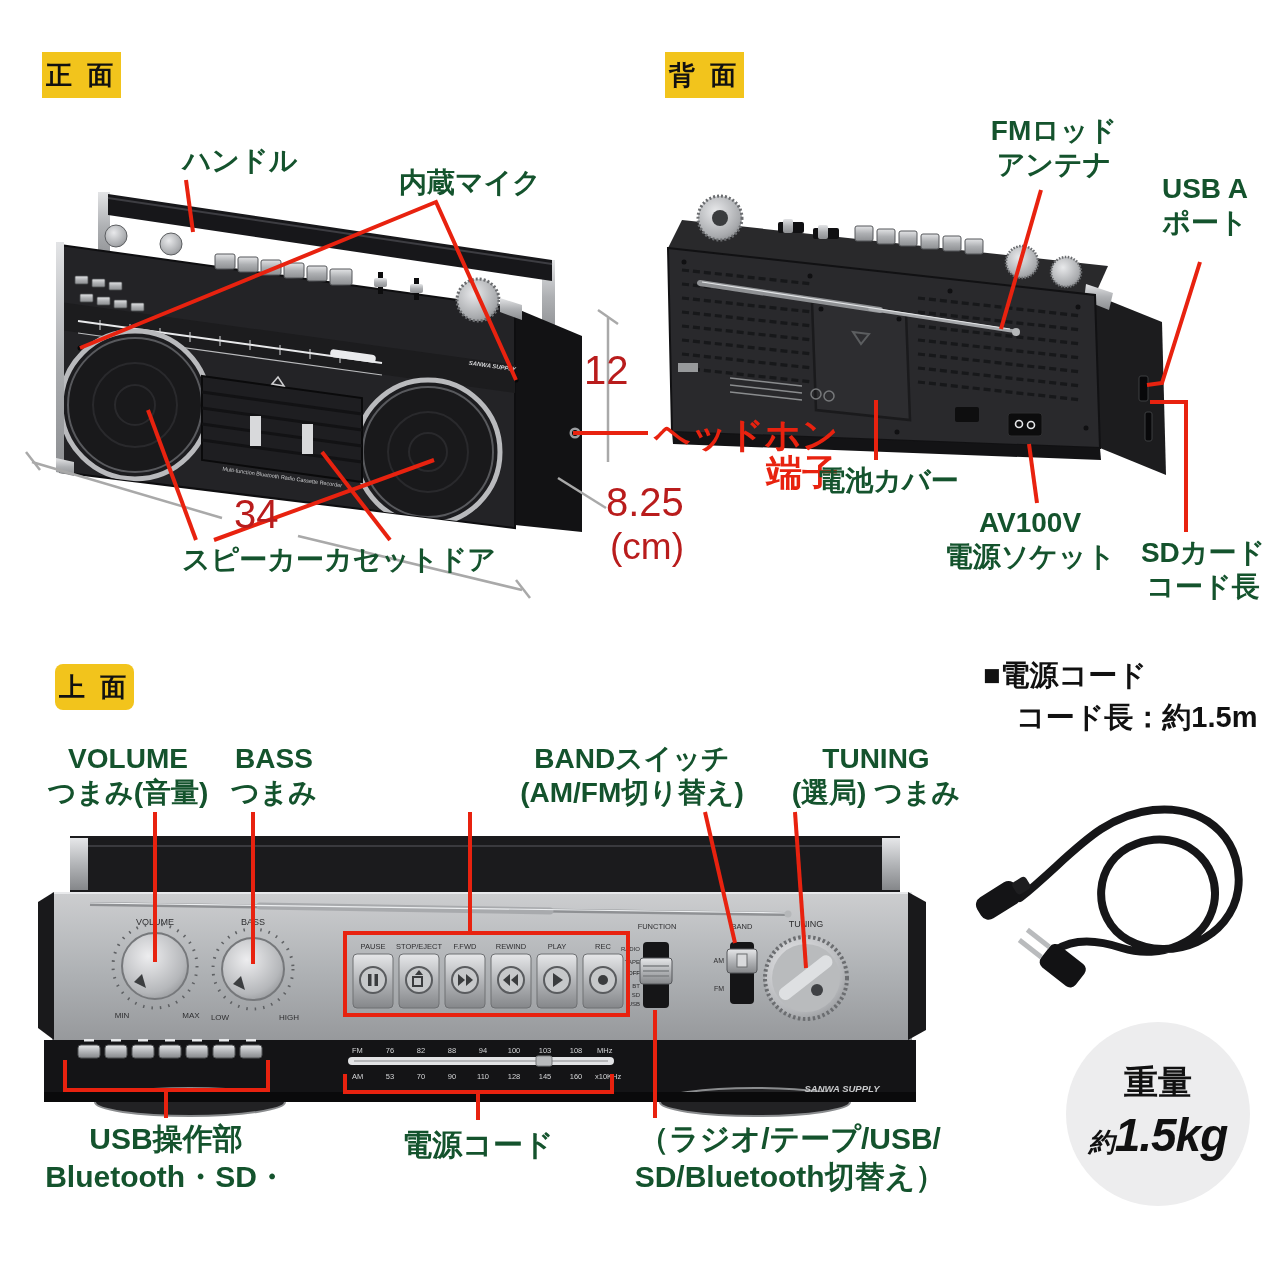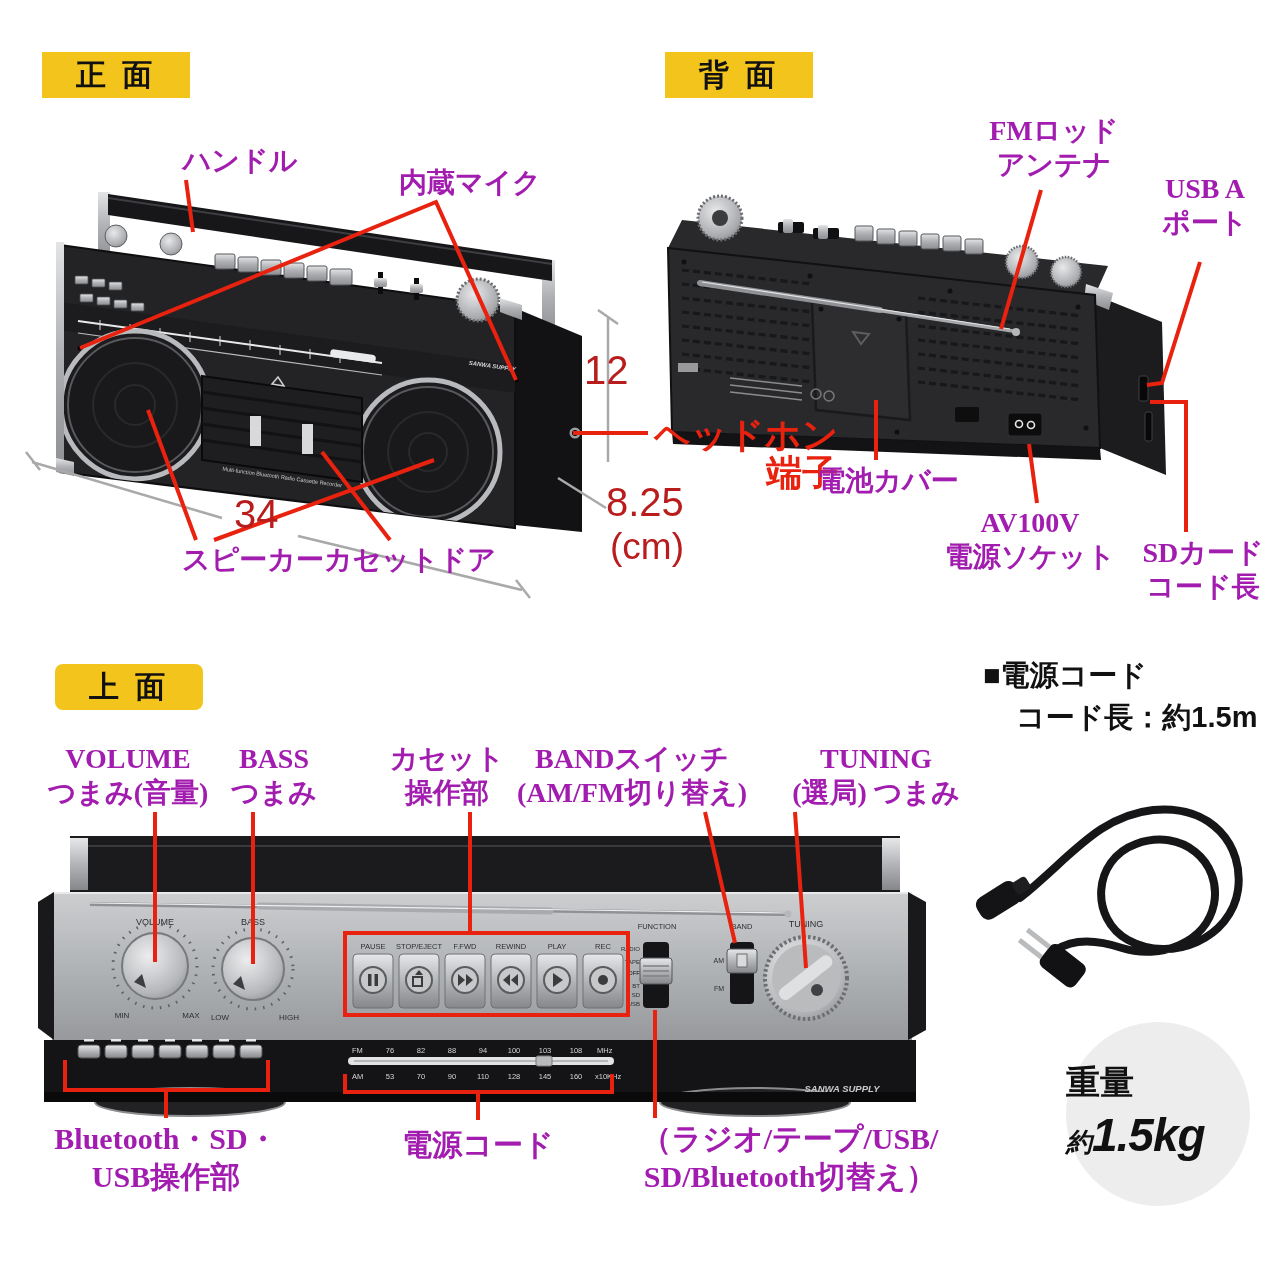--- a/index.html
+++ b/index.html
@@ -1,30 +1,30 @@
 <!DOCTYPE html>
 <html><head>
 <meta charset="utf-8">
 <style>
   html,body{margin:0;padding:0;background:#ffffff;}
   #canvas{position:relative;width:1280px;height:1280px;background:#ffffff;overflow:hidden;
           font-family:"Liberation Sans","DejaVu Sans",sans-serif;}
   .abs{position:absolute;}
   .sec-header{position:absolute;background:#f2c41c;color:#111;font-weight:800;
-              font-size:30px;padding:6px 34px;letter-spacing:4px;line-height:34px;}
-  .rlabel{position:absolute;color:#a21caf;font-weight:800;text-align:center;
-          white-space:nowrap;transform:translateX(-50%);font-family:Liberation Serif, serif;}
+              font-size:26px;padding:6px 4px;letter-spacing:4px;line-height:34px;}
+  .rlabel{position:absolute;color:#14532d;font-weight:800;text-align:center;
+          white-space:nowrap;transform:translateX(-50%);}
   .rl-s{font-size:28px;line-height:34px;}
   .rl-b{font-size:30px;line-height:38px;}
   .rlabel-left{position:absolute;color:#e8220f;font-weight:800;text-align:right;
           white-space:nowrap;font-size:36px;line-height:38px;}
   .dim{position:absolute;color:#b91c1c;font-size:40px;font-weight:400;white-space:nowrap;}
   .cord-txt{position:absolute;color:#111;font-weight:800;font-size:29px;white-space:nowrap;}
   .weight-circle{position:absolute;left:1066px;top:1022px;width:184px;height:184px;
-                 border-radius:50%;background:#ededee;text-align:left;}
+                 border-radius:50%;background:#ededee;text-align:center;}
   .weight-circle .w1{font-size:34px;font-weight:800;color:#111;margin-top:38px;}
   .weight-circle .w2{margin-top:2px;color:#111;}
   .weight-circle .w2 .pfx{font-size:26px;font-weight:800;font-style:italic;}
   .weight-circle .w2 .val{font-size:46px;font-weight:800;font-style:italic;letter-spacing:-1px;}
   svg{position:absolute;display:block;}
   #annot{pointer-events:none;}
 </style>
 </head>
 <body>
 
@@ -505,35 +505,31 @@
   </div>
 
   <div class="rlabel rl-s" style="left:128px;top:742px;">
     <div>VOLUME</div>
     <div>つまみ(音量)</div>
   </div>
   <div class="rlabel rl-s" style="left:274px;top:742px;">
     <div>BASS</div>
     <div>つまみ</div>
   </div>
-  <div class="rlabel rl-s" style="left:447px;top:742px;">
-    <div>カセット</div>
-    <div>操作部</div>
-  </div>
   <div class="rlabel rl-s" style="left:632px;top:742px;">
     <div>BANDスイッチ</div>
     <div>(AM/FM切り替え)</div>
   </div>
   <div class="rlabel rl-s" style="left:876px;top:742px;">
     <div>TUNING</div>
     <div>(選局) つまみ</div>
   </div>
   <div class="rlabel rl-b" style="left:166px;top:1120px;">
+    <div>USB操作部</div>
     <div>Bluetooth・SD・</div>
-    <div>USB操作部</div>
   </div>
   <div class="rlabel rl-b" style="left:478px;top:1126px;">電源コード</div>
   <div class="rlabel rl-b" style="left:790px;top:1120px;">
     <div>（ラジオ/テープ/USB/</div>
     <div>SD/Bluetooth切替え）</div>
   </div>
 
   <div class="cord-txt" style="left:983px;top:656px;">■電源コード</div>
   <div class="cord-txt" style="left:1016px;top:698px;">コード長：約1.5m</div>
 

